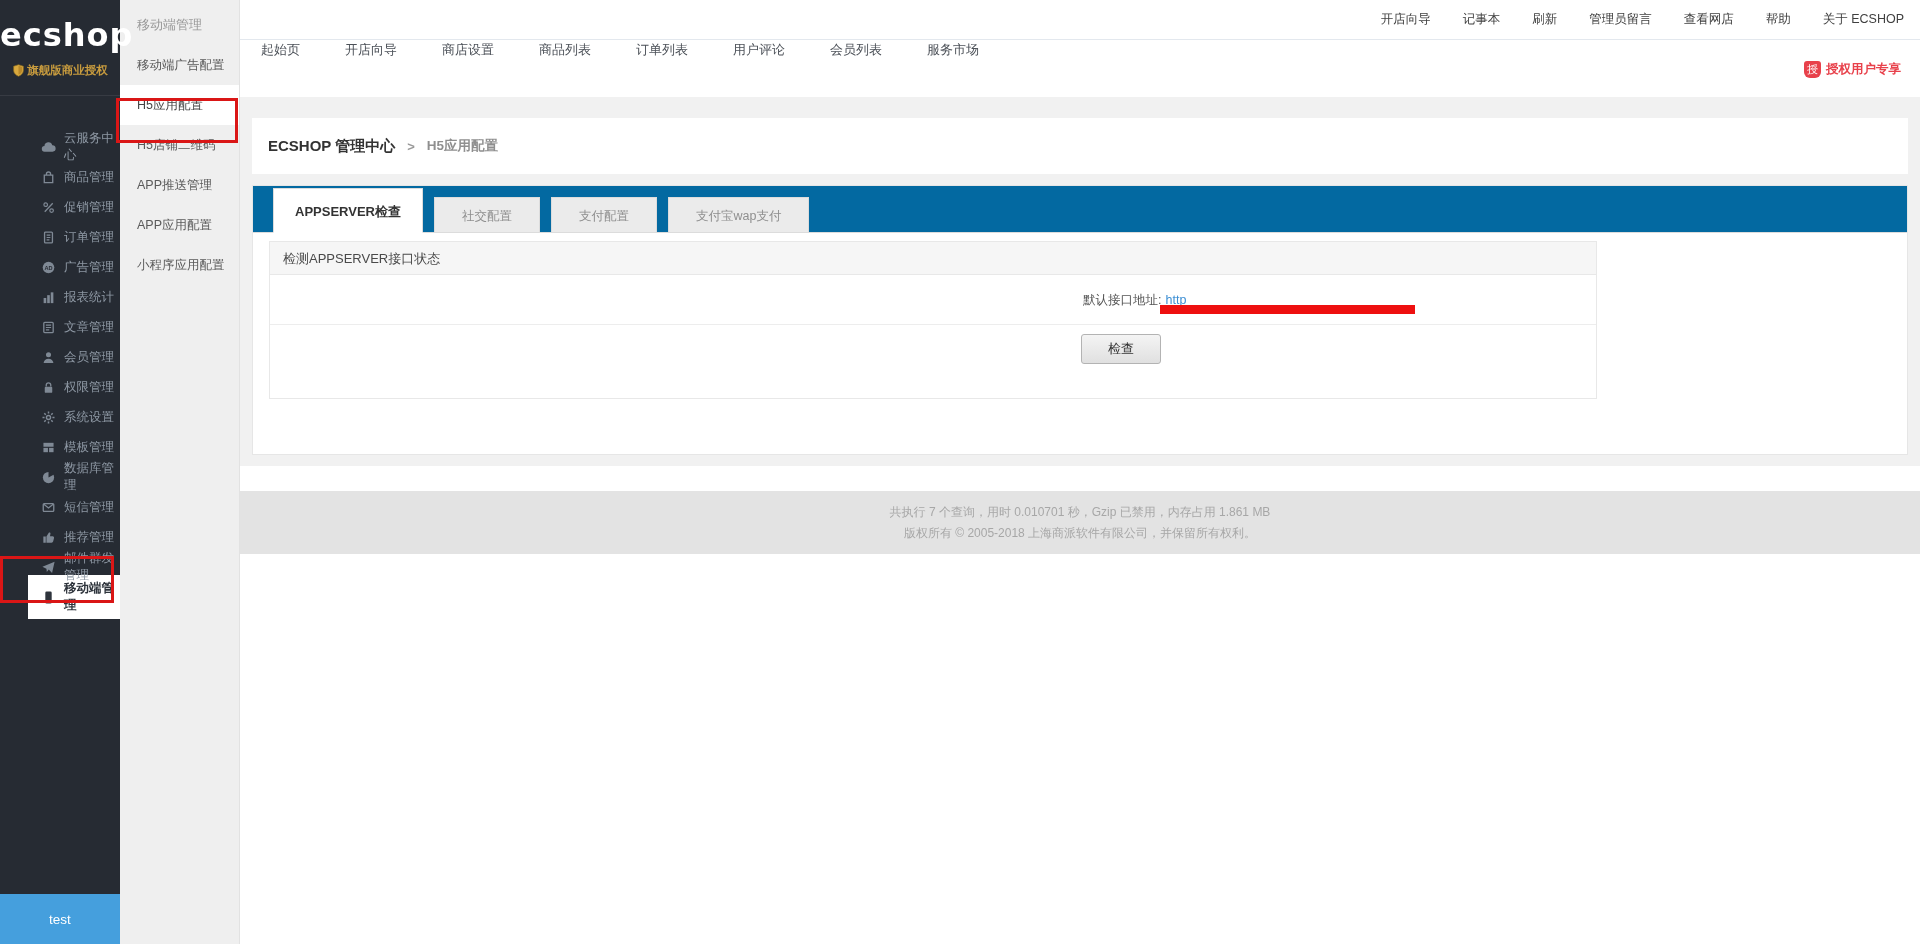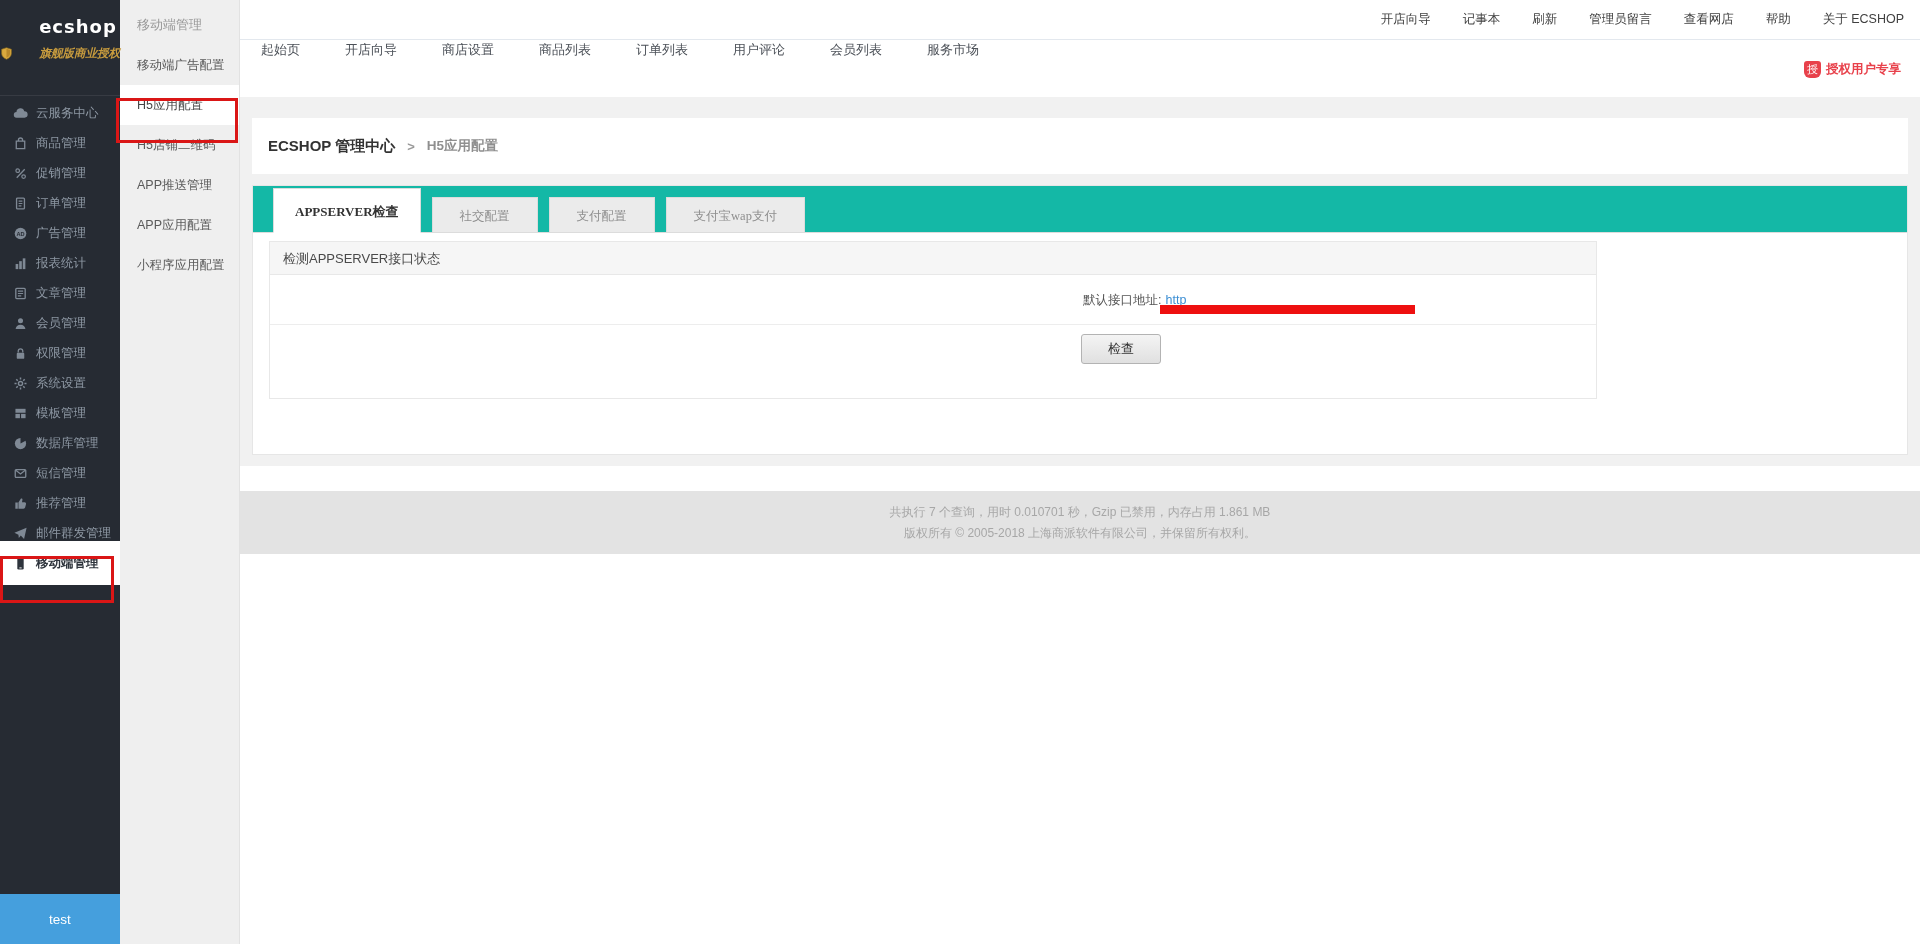--- a/index.html
+++ b/index.html
@@ -2,23 +2,23 @@
 <html><head>
 <meta charset="utf-8">
 <style>
   * { margin:0; padding:0; box-sizing:border-box; }
   body { font-family:"Liberation Sans","DejaVu Sans",sans-serif; background:#fff; }
   .stage { position:relative; width:1920px; height:944px; overflow:hidden; background:#fff; }
 
   
   .psidebar { position:absolute; left:0; top:0; width:120px; height:944px; background:#262b33; z-index:5; }
   .brand { padding-top:16px; height:96px; border-bottom:1px solid rgba(255,255,255,.08); }
-  .brand-logo { text-align:center; color:#fff; font-size:18px; font-weight:800; letter-spacing:1px; font-family:"DejaVu Sans",sans-serif;margin-left:36px; }
-  .brand-lic { display:flex; align-items:center; justify-content:space-between; gap:2px; margin-top:9px; color:#c79b3e; font-size:11.5px; font-weight:bold;font-style:italic; }
-  .pmenu { position:absolute; top:98px; left:0; width:120px; }
+  .brand-logo { text-align:center; color:#fff; font-size:32px; font-weight:800; letter-spacing:1px; font-family:"DejaVu Sans",sans-serif; }
+  .brand-lic { display:flex; align-items:center; justify-content:center; gap:2px; margin-top:9px; color:#c79b3e; font-size:11.5px; font-weight:bold; }
+  .pmenu { position:absolute; top:132px; left:0; width:120px;padding-left:28px; }
   .pitem { display:flex; align-items:center; gap:8px; height:30px; padding-left:13px; color:#8e98a4; font-size:12.5px; cursor:pointer; }
   .pitem .picon { display:flex; width:15px; height:15px; color:#7f8995; flex:none; }
   .pitem.active { background:#fff; color:#2e343c; height:44px; margin-top:-7px; margin-bottom:-7px; font-weight:bold; }
   .pitem.active .picon { color:#2e343c; }
   .user-bar { position:absolute; left:0; bottom:0; width:120px; height:50px; background:#459fdd; color:#fff; font-size:13.5px; display:flex; align-items:center; justify-content:center; cursor:pointer; }
 
   
   .ssidebar { position:absolute; left:120px; top:0; width:120px; height:944px; background:#efefef; border-right:1px solid #e2e2e2; z-index:4; }
   .stitle { padding:16px 0 0 17px; height:45px; color:#999; font-size:13px; }
   .sitem { height:40px; line-height:40px; padding-left:17px; color:#5a5a5a; font-size:12.5px; cursor:pointer; }
@@ -34,21 +34,21 @@
   .promo-label { color:#e8414b; font-size:12.5px; font-weight:bold; }
 
   
   .content-bg { position:absolute; left:240px; top:97px; right:0; height:369px; background:#f1f1f1; }
   .crumb-card { position:absolute; left:252px; top:118px; width:1656px; height:56px; background:#fff; display:flex; align-items:center; gap:12px; padding-left:16px; }
   .crumb-root { color:#333; font-size:15px; font-weight:bold; }
   .crumb-sep { color:#999; font-size:13px; font-weight:bold; }
   .crumb-cur { color:#8f8f8f; font-size:13.5px; font-weight:bold; }
 
   .main-card { position:absolute; left:252px; top:185px; width:1656px; height:270px; background:#fff; border:1px solid #e6e6e6; }
-  .tabstrip { position:relative; height:47px; background:#14b8a6; border-bottom:1px solid #dcdcdc;font-family:Liberation Serif, serif; }
+  .tabstrip { position:relative; height:47px; background:#0369a1; border-bottom:1px solid #dcdcdc; }
   .tabs { position:absolute; left:20px; bottom:-1px; display:flex; align-items:flex-end; gap:11px; }
   .tab { height:36px; line-height:36px; padding:0 27px; background:#ebebeb; border:1px solid #dcdcdc; color:#8f8f8f; font-size:12.5px; cursor:pointer; }
   .tab.active { height:45px; line-height:45px; padding:0 21px; background:#fff; border-bottom:1px solid #fff; color:#333; font-weight:bold; font-size:13px; }
   .panel { position:absolute; left:16px; top:55px; width:1328px; height:158px; border:1px solid #e8e8e8; }
   .panel-header { height:33px; line-height:33px; background:#f6f6f6; border-bottom:1px solid #e8e8e8; padding-left:13px; color:#4a4a4a; font-size:13px; }
   .panel-row1 { position:relative; height:50px; border-bottom:1px solid #ededed; }
   .addr { position:absolute; left:813px; top:0; height:50px; display:flex; align-items:center; font-size:12.5px; color:#555; }
   .addr-link { color:#3d8fd4; margin-left:4px; cursor:pointer; }
   .redaction { position:absolute; left:890px; top:30px; width:255px; height:9px; background:#ee1010; }
   .panel-row2 { position:relative; height:73px; }

